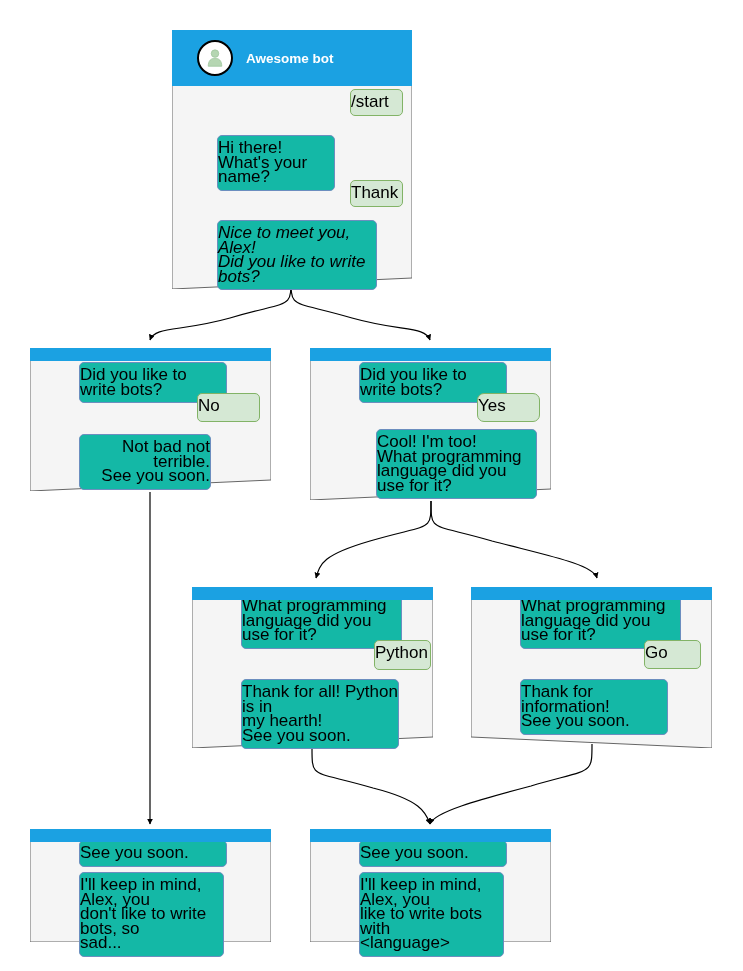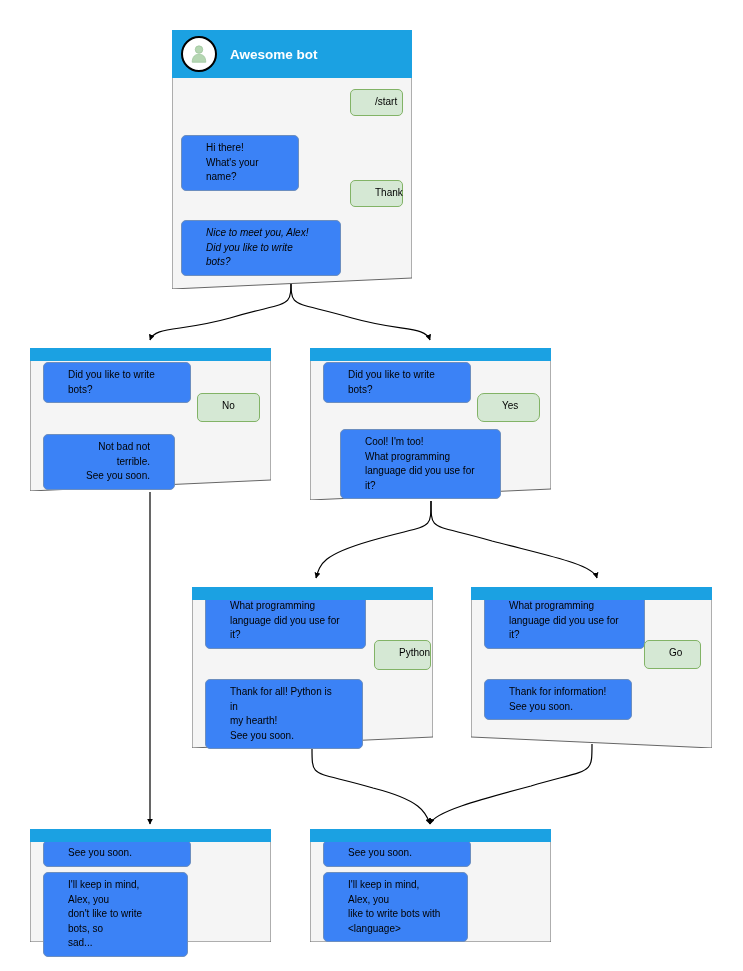--- a/index.html
+++ b/index.html
@@ -51,24 +51,24 @@
     position: absolute;
     left: 0;
     top: 0;
     width: 100%;
     height: 13px;
     background: #1ba1e2;
     box-sizing: border-box;
     z-index: 2;
   }
   .titlebar.big {
-    height: 48px;
+    height: 56px;
     display: flex;
     align-items: center;
-    padding-left: 9px;
+    padding-left: 25px;
   }
   .avatar {
     width: 36px;
     height: 36px;
     border-radius: 50%;
     background: #ffffff;
     border: 2px solid #000000;
     box-sizing: border-box;
     display: flex;
     align-items: center;
@@ -79,28 +79,29 @@
     color: #ffffff;
     font-size: 13.5px;
     font-weight: bold;
     margin-left: 13px;
     white-space: nowrap;
   }
   .msg {
     position: absolute;
     box-sizing: border-box;
     border-radius: 5px;
-    padding: 5px 24px;
-    font-size: 10px;
+    padding: 5px 0;
+    font-size: 17px;
     line-height: 14.5px;
     color: #000000;
     white-space: pre-line;
+    margin-left: 36px;
   }
   .msg.bot {
-    background: #3b82f6;
+    background: #14b8a6;
     border: 1px solid #6c8ebf;
   }
   .msg.user {
     background: #d5e8d4;
     border: 1px solid #82b366;
     text-align: left;
   }
 </style>
 </head>
 <body>

